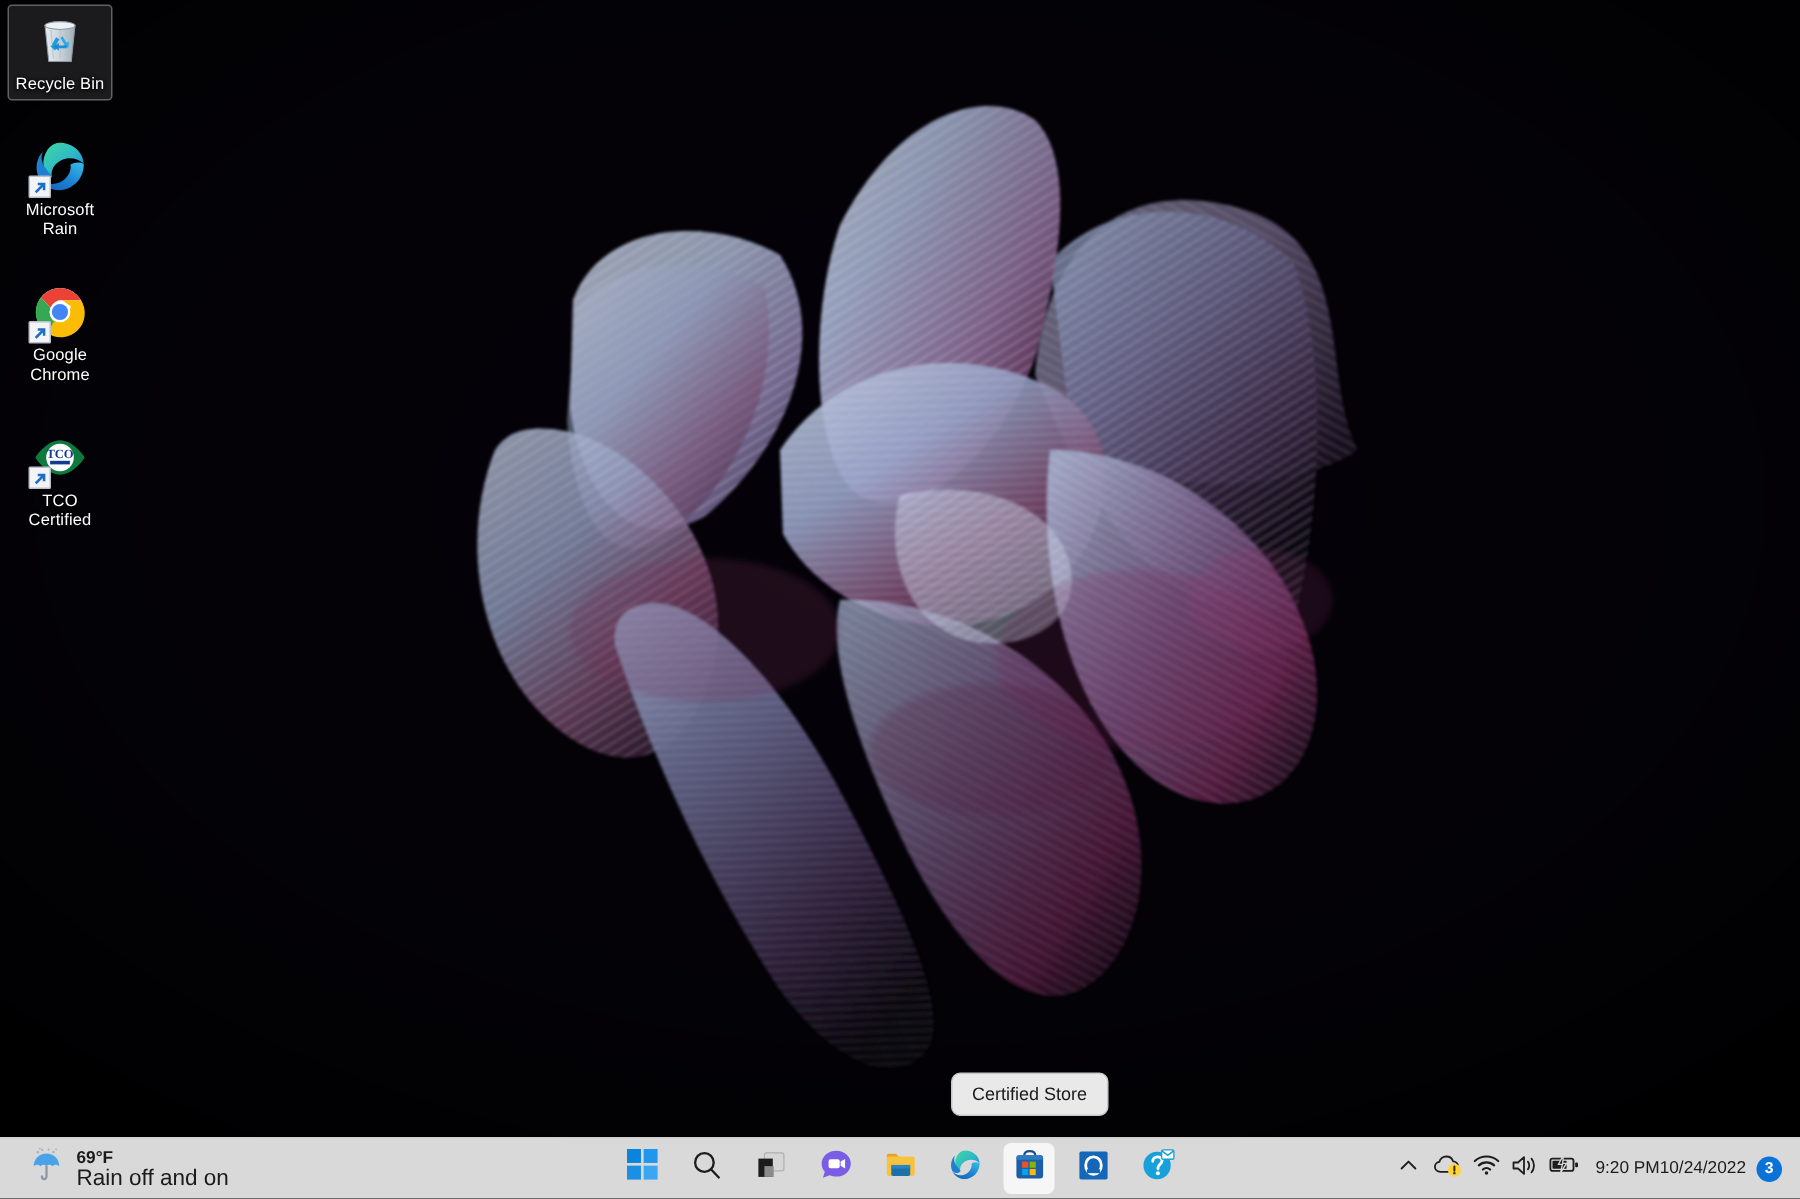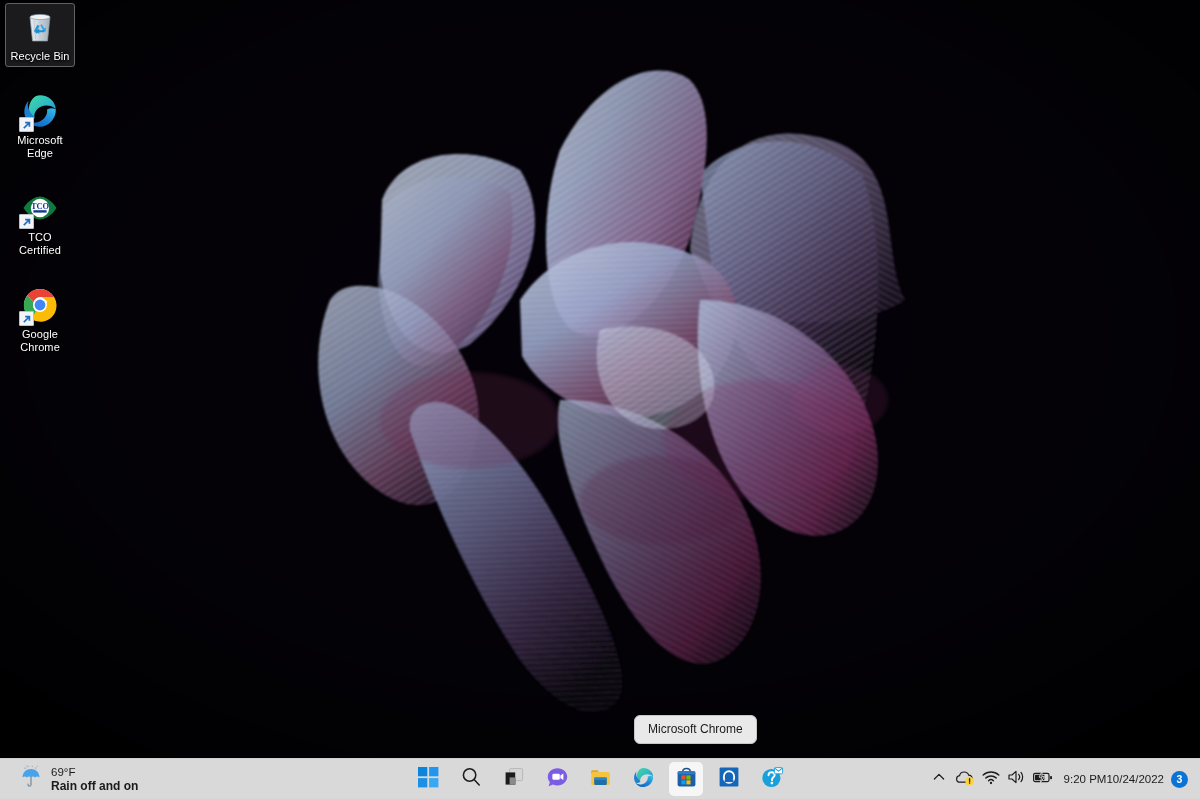--- a/index.html
+++ b/index.html
@@ -54,22 +54,22 @@
   
   #taskbar{
     position:absolute; left:0; bottom:0; width:1200px; height:41px;
     background:#d9d9d9;
     border-top:1px solid #cfcfcf;
     display:flex; align-items:center;
   }
   
   #weather{ display:flex; align-items:center; gap:7px; padding-left:18px; height:41px; min-width:190px; }
   #weather .wtext{ display:flex; flex-direction:column; justify-content:center; }
-  #weather .temp{ font-size:11.5px; color:#1b1b1b; line-height:14px; font-weight:400; }
-  #weather .cond{ font-size:12px; color:#1b1b1b; line-height:14px;font-weight:bold; }
+  #weather .temp{ font-size:11.5px; color:#1b1b1b; line-height:14px; font-weight:700; }
+  #weather .cond{ font-size:15px; color:#1b1b1b; line-height:14px; }
 
   
   #tb-center{
     position:absolute; left:0; right:0; height:41px;
     display:flex; align-items:center; justify-content:center; gap:9px;
   }
   .tb-btn{
     width:34px; height:34px; border-radius:5px;
     display:flex; align-items:center; justify-content:center;
     position:relative;
@@ -259,38 +259,21 @@
           <path d="M34.8 17.2 C35.2 25.4 29.6 32.6 21.8 34.4 C14.4 36.1 7.2 32.2 4.6 25.6 C7 29.6 12 31.6 17 30.2 C23 28.4 27 22.8 26 17.6 C28.6 16 32 15.8 34.8 17.2 Z" fill="url(#eg1)"></path>
           <path d="M4.6 25.6 C2.2 20 3.4 13.2 7.6 8.8 C6.2 12.2 6.6 16.2 8.8 19.4 C10.4 21.8 12.2 23.6 13.8 25.8 C12 28.6 8 29.2 4.6 25.6 Z" fill="#1f7fd0"></path>
         </svg>
         <span class="shortcut-arrow">
           <svg width="10" height="10" viewBox="0 0 10 10">
             <path d="M2.4 7.6 L7 3 M4 2.6 L7.4 2.6 L7.4 6" stroke="#1e6fc4" stroke-width="1.7" fill="none" stroke-linecap="square"></path>
           </svg>
         </span>
       </span>
       <span class="label" style="white-space:pre-line">Microsoft
-Edge</span>
-    </div>
-
-    <div class="desk-icon">
-      <span class="glyph">
-        <svg width="38" height="38" viewBox="0 0 38 38">
-          <path d="M2.5 19 C8 10.5 15 7.5 19 7.5 C23 7.5 30 10.5 35.5 19 C30 27.5 23 30.5 19 30.5 C15 30.5 8 27.5 2.5 19 Z" fill="#0f7a3d"></path>
-          <circle cx="19" cy="19" r="9.2" fill="#ffffff"></circle>
-          <text x="19" y="19.6" text-anchor="middle" font-family="Liberation Serif, serif" font-size="8.4" font-weight="700" fill="#123a8f">TCO</text>
-          <rect x="12.4" y="21.2" width="13.2" height="2.4" fill="#123a8f"></rect>
-        </svg>
-        <span class="shortcut-arrow">
-          <svg width="10" height="10" viewBox="0 0 10 10">
-            <path d="M2.4 7.6 L7 3 M4 2.6 L7.4 2.6 L7.4 6" stroke="#1e6fc4" stroke-width="1.7" fill="none" stroke-linecap="square"></path>
-          </svg>
-        </span>
-      </span>
-      <span class="label">TCO Certified</span>
+Rain</span>
     </div>
 
     <div class="desk-icon">
       <span class="glyph">
         <svg width="38" height="38" viewBox="0 0 38 38">
           <circle cx="19" cy="19" r="16" fill="#fff"></circle>
           <path d="M19 3 A16 16 0 0 1 32.9 11.1 L20.6 11.1 A8 8 0 0 0 12.6 16.1 L6.3 9.4 A16 16 0 0 1 19 3 Z" fill="#ea4335"></path>
           <path d="M6.3 9.4 L12.6 16.1 A8 8 0 0 0 16.6 26.2 L10.4 33 A16 16 0 0 1 6.3 9.4 Z" fill="#34a853"></path>
           <path d="M32.9 11.1 A16 16 0 0 1 10.4 33 L17.2 21.6 A8 8 0 0 0 26.3 15.4 L20.6 11.1 Z" fill="#fbbc05"></path>
           <circle cx="19" cy="19" r="6.9" fill="#fff"></circle>
@@ -298,23 +281,40 @@
         </svg>
         <span class="shortcut-arrow">
           <svg width="10" height="10" viewBox="0 0 10 10">
             <path d="M2.4 7.6 L7 3 M4 2.6 L7.4 2.6 L7.4 6" stroke="#1e6fc4" stroke-width="1.7" fill="none" stroke-linecap="square"></path>
           </svg>
         </span>
       </span>
       <span class="label" style="white-space:pre-line">Google
 Chrome</span>
     </div>
+
+    <div class="desk-icon">
+      <span class="glyph">
+        <svg width="38" height="38" viewBox="0 0 38 38">
+          <path d="M2.5 19 C8 10.5 15 7.5 19 7.5 C23 7.5 30 10.5 35.5 19 C30 27.5 23 30.5 19 30.5 C15 30.5 8 27.5 2.5 19 Z" fill="#0f7a3d"></path>
+          <circle cx="19" cy="19" r="9.2" fill="#ffffff"></circle>
+          <text x="19" y="19.6" text-anchor="middle" font-family="Liberation Serif, serif" font-size="8.4" font-weight="700" fill="#123a8f">TCO</text>
+          <rect x="12.4" y="21.2" width="13.2" height="2.4" fill="#123a8f"></rect>
+        </svg>
+        <span class="shortcut-arrow">
+          <svg width="10" height="10" viewBox="0 0 10 10">
+            <path d="M2.4 7.6 L7 3 M4 2.6 L7.4 2.6 L7.4 6" stroke="#1e6fc4" stroke-width="1.7" fill="none" stroke-linecap="square"></path>
+          </svg>
+        </span>
+      </span>
+      <span class="label">TCO Certified</span>
+    </div>
   </div>
 
-  <div id="store-tooltip">Microsoft Chrome</div>
+  <div id="store-tooltip">Certified Store</div>
 
   <div id="taskbar">
 
     <div id="weather">
       <span>
         <svg width="26" height="26" viewBox="0 0 26 26">
           <path d="M4.5 13.5 C4.5 8.4 8.4 5 13 5 C17.6 5 21.5 8.4 21.5 13.5 C19.8 12.2 18.4 12.2 17 13.5 C15.6 12.2 14.2 12.2 13 13.5 C11.8 12.2 10.4 12.2 9 13.5 C7.6 12.2 6.2 12.2 4.5 13.5 Z" fill="#4aa3e8"></path>
           <path d="M13 13.5 L13 20.2 C13 21.6 12 22.3 11 22 C10.2 21.7 9.9 21 10 20.3" stroke="#8a98a6" stroke-width="1.5" fill="none" stroke-linecap="round"></path>
           <g fill="#9fb6c9">
             <circle cx="7.2" cy="4.2" r="0.85"></circle>

